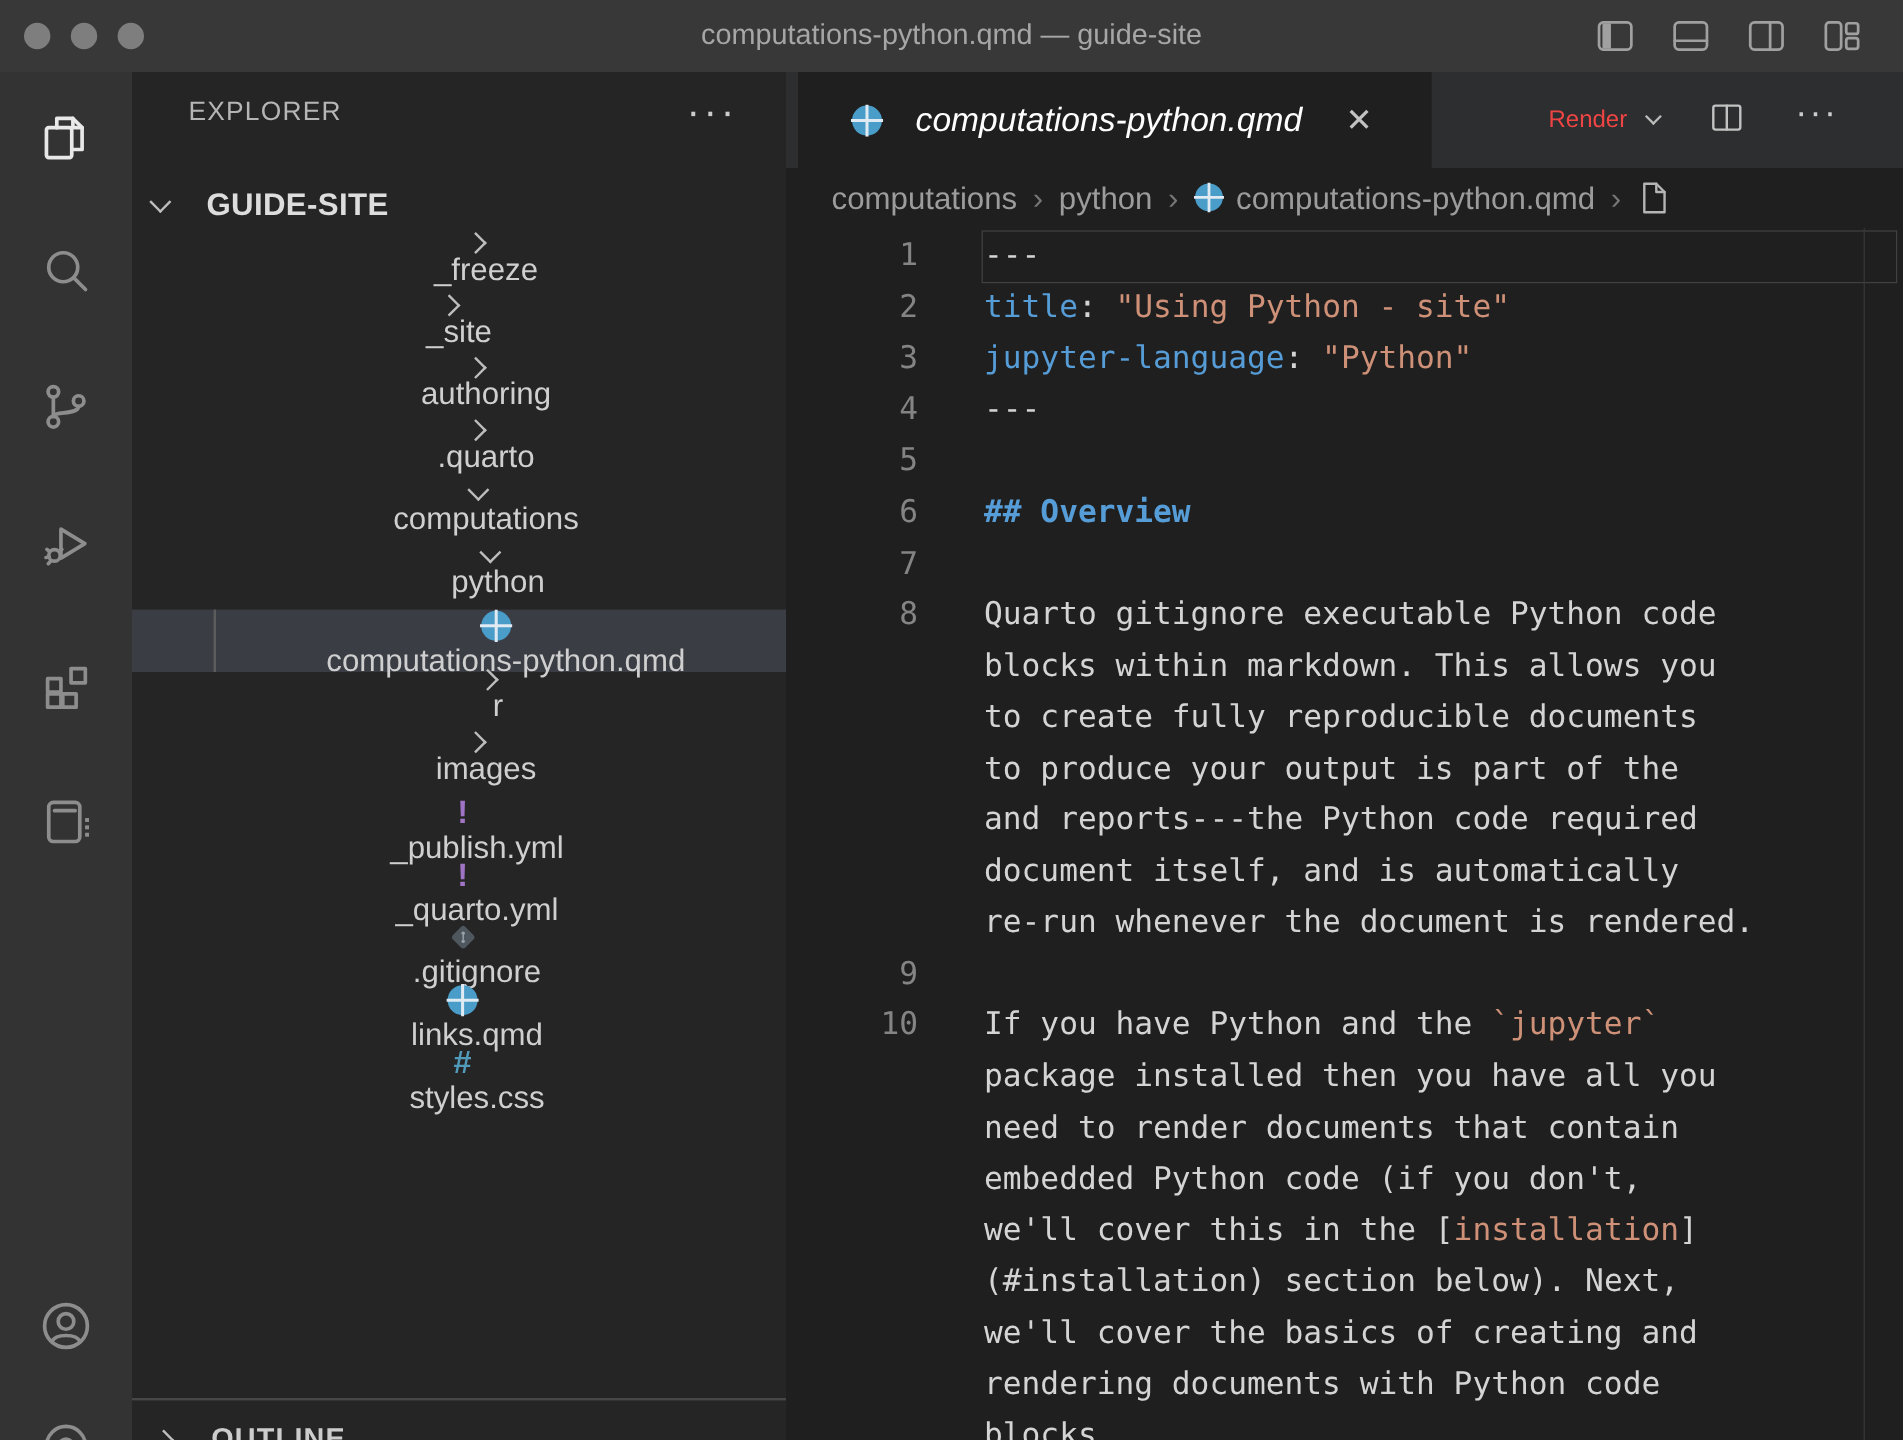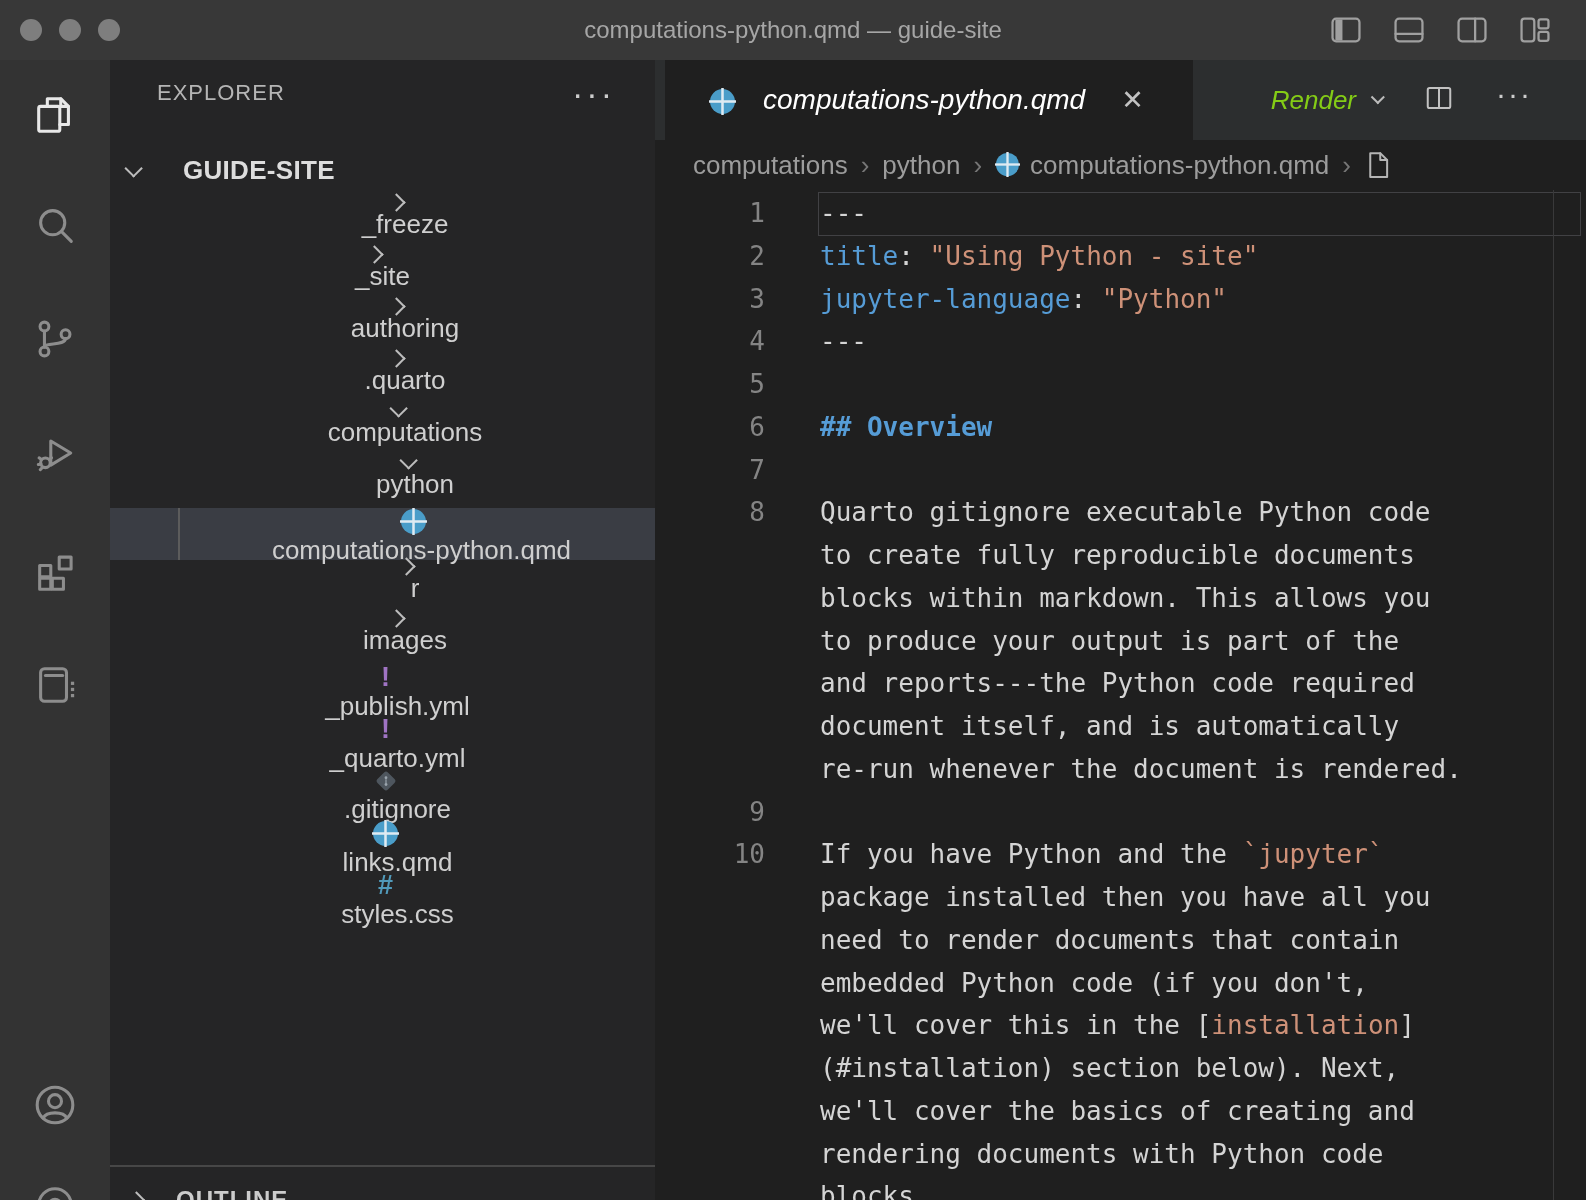--- a/index.html
+++ b/index.html
@@ -19,21 +19,21 @@
   #activitybar { position:absolute; left:0; top:60px; width:110px; height:1140px; background:#333333; overflow:hidden; }
   .ab-icon { position:absolute; left:32px; width:46px; height:46px; }
   .ab-icon svg { width:46px; height:46px; display:block; }
 
   
   #sidebar { position:absolute; left:110px; top:60px; width:545px; height:1140px; background:#252526; overflow:hidden; }
   .sb-header { position:absolute; left:0; top:20px; width:100%; height:40px; display:flex; }
   .sb-header-title { margin-left:47px; font-size:22px; letter-spacing:1px; color:#b5b5b5; }
   .sb-more { position:absolute; right:40px; top:-6px; font-size:34px; letter-spacing:3px; color:#cccccc; }
   .sb-root { position:absolute; left:0; top:84px; width:100%; height:52px; display:flex; align-items:center; padding-left:15px; }
-  .sb-root-label { font-size:26px; font-weight:700; letter-spacing:.3px; color:#dddddd; margin-left:28px; }
+  .sb-root-label { font-size:26px; font-weight:700; letter-spacing:.3px; color:#dddddd; margin-left:17px; }
   #tree { position:absolute; left:0; top:136px; width:100%; }
   .row { height:52px; display:flex; align-items:center; font-size:26px; color:#cfcfcf; width:100%;flex-direction:column; }
   .row.selected { background:#3a3d44; }
   .chev { display:inline-block; width:13px; height:13px; border-right:2.4px solid #bdbdbd;
     border-bottom:2.4px solid #bdbdbd; flex:none; margin-right:17px; }
   .chev.right { transform:rotate(-45deg); }
   .chev.down  { transform:rotate(45deg) translateY(-3px); }
   .fi { width:27px; flex:none; text-align:center; font-size:27px; font-weight:700; line-height:27px; }
   .fi svg { display:block; margin:0 auto; }
   .indent-guide { position:absolute; left:68px; top:448px; width:2px; height:52px; background:#5c5c5c; }
@@ -42,21 +42,21 @@
   .outline-label { font-size:24px; font-weight:700; letter-spacing:1px; color:#cccccc; margin-left:16px; }
 
   
   #editor { position:absolute; left:655px; top:60px; width:931px; height:1140px; background:#1f1f1f; }
   #tabbar { position:absolute; left:0; top:0; width:100%; height:80px; background:#2c2e2f; }
   .tab { position:absolute; left:10px; top:0; height:80px; width:528px; background:#1f1f1f;
     display:flex; align-items:center; padding-left:44px; }
   .tab-label { font-size:28px; font-style:italic; color:#ffffff; margin-left:17px; }
   .tab-close { margin-left:36px; font-size:27px; color:#c2c2c2; }
   .tab-actions { position:absolute; right:0; top:0; height:80px; display:flex; align-items:center; padding-right:54px; }
-  .render-label { font-size:26px; color:#84cc16;font-style:italic; }
+  .render-label { font-size:20px; color:#ef4444; }
   .render-chev { width:10px; height:10px; border-right:2.2px solid #bbbbbb; border-bottom:2.2px solid #bbbbbb;
     transform:rotate(45deg) translateY(-4px); margin-left:14px; }
   .split-icon { margin-left:44px; }
   .tab-more { margin-left:42px; font-size:30px; letter-spacing:2px; color:#cccccc; position:relative; top:-6px; }
 
   #breadcrumbs { position:absolute; left:0; top:80px; width:100%; height:50px; display:flex; align-items:center;
     padding-left:38px; font-size:26px; color:#9c9c9c; white-space:nowrap; overflow:hidden; }
   .bc-sep { margin:0 13px; color:#767676; font-size:26px; }
   .bc-icon { display:inline-block; margin-right:10px; position:relative; top:3px; }
 
@@ -340,22 +340,22 @@
       </div>
     <div id="content">
         <div class="cl"><span class="tk-t">---</span></div>
         <div class="cl"><span class="tk-k">title</span><span class="tk-t">: </span><span class="tk-s">"Using Python - site"</span></div>
         <div class="cl"><span class="tk-k">jupyter-language</span><span class="tk-t">: </span><span class="tk-s">"Python"</span></div>
         <div class="cl"><span class="tk-t">---</span></div>
         <div class="cl"></div>
         <div class="cl"><span class="tk-h">## Overview</span></div>
         <div class="cl"></div>
         <div class="cl"><span class="tk-t">Quarto gitignore executable Python code</span></div>
+        <div class="cl"><span class="tk-t">blocks within markdown. This allows you</span></div>
         <div class="cl"><span class="tk-t">to create fully reproducible documents</span></div>
-        <div class="cl"><span class="tk-t">blocks within markdown. This allows you</span></div>
         <div class="cl"><span class="tk-t">to produce your output is part of the</span></div>
         <div class="cl"><span class="tk-t">and reports---the Python code required</span></div>
         <div class="cl"><span class="tk-t">document itself, and is automatically</span></div>
         <div class="cl"><span class="tk-t">re-run whenever the document is rendered.</span></div>
         <div class="cl"></div>
         <div class="cl"><span class="tk-t">If you have Python and the </span><span class="tk-c">`jupyter`</span></div>
         <div class="cl"><span class="tk-t">package installed then you have all you</span></div>
         <div class="cl"><span class="tk-t">need to render documents that contain</span></div>
         <div class="cl"><span class="tk-t">embedded Python code (if you don't,</span></div>
         <div class="cl"><span class="tk-t">we'll cover this in the [</span><span class="tk-s">installation</span><span class="tk-t">]</span></div>

